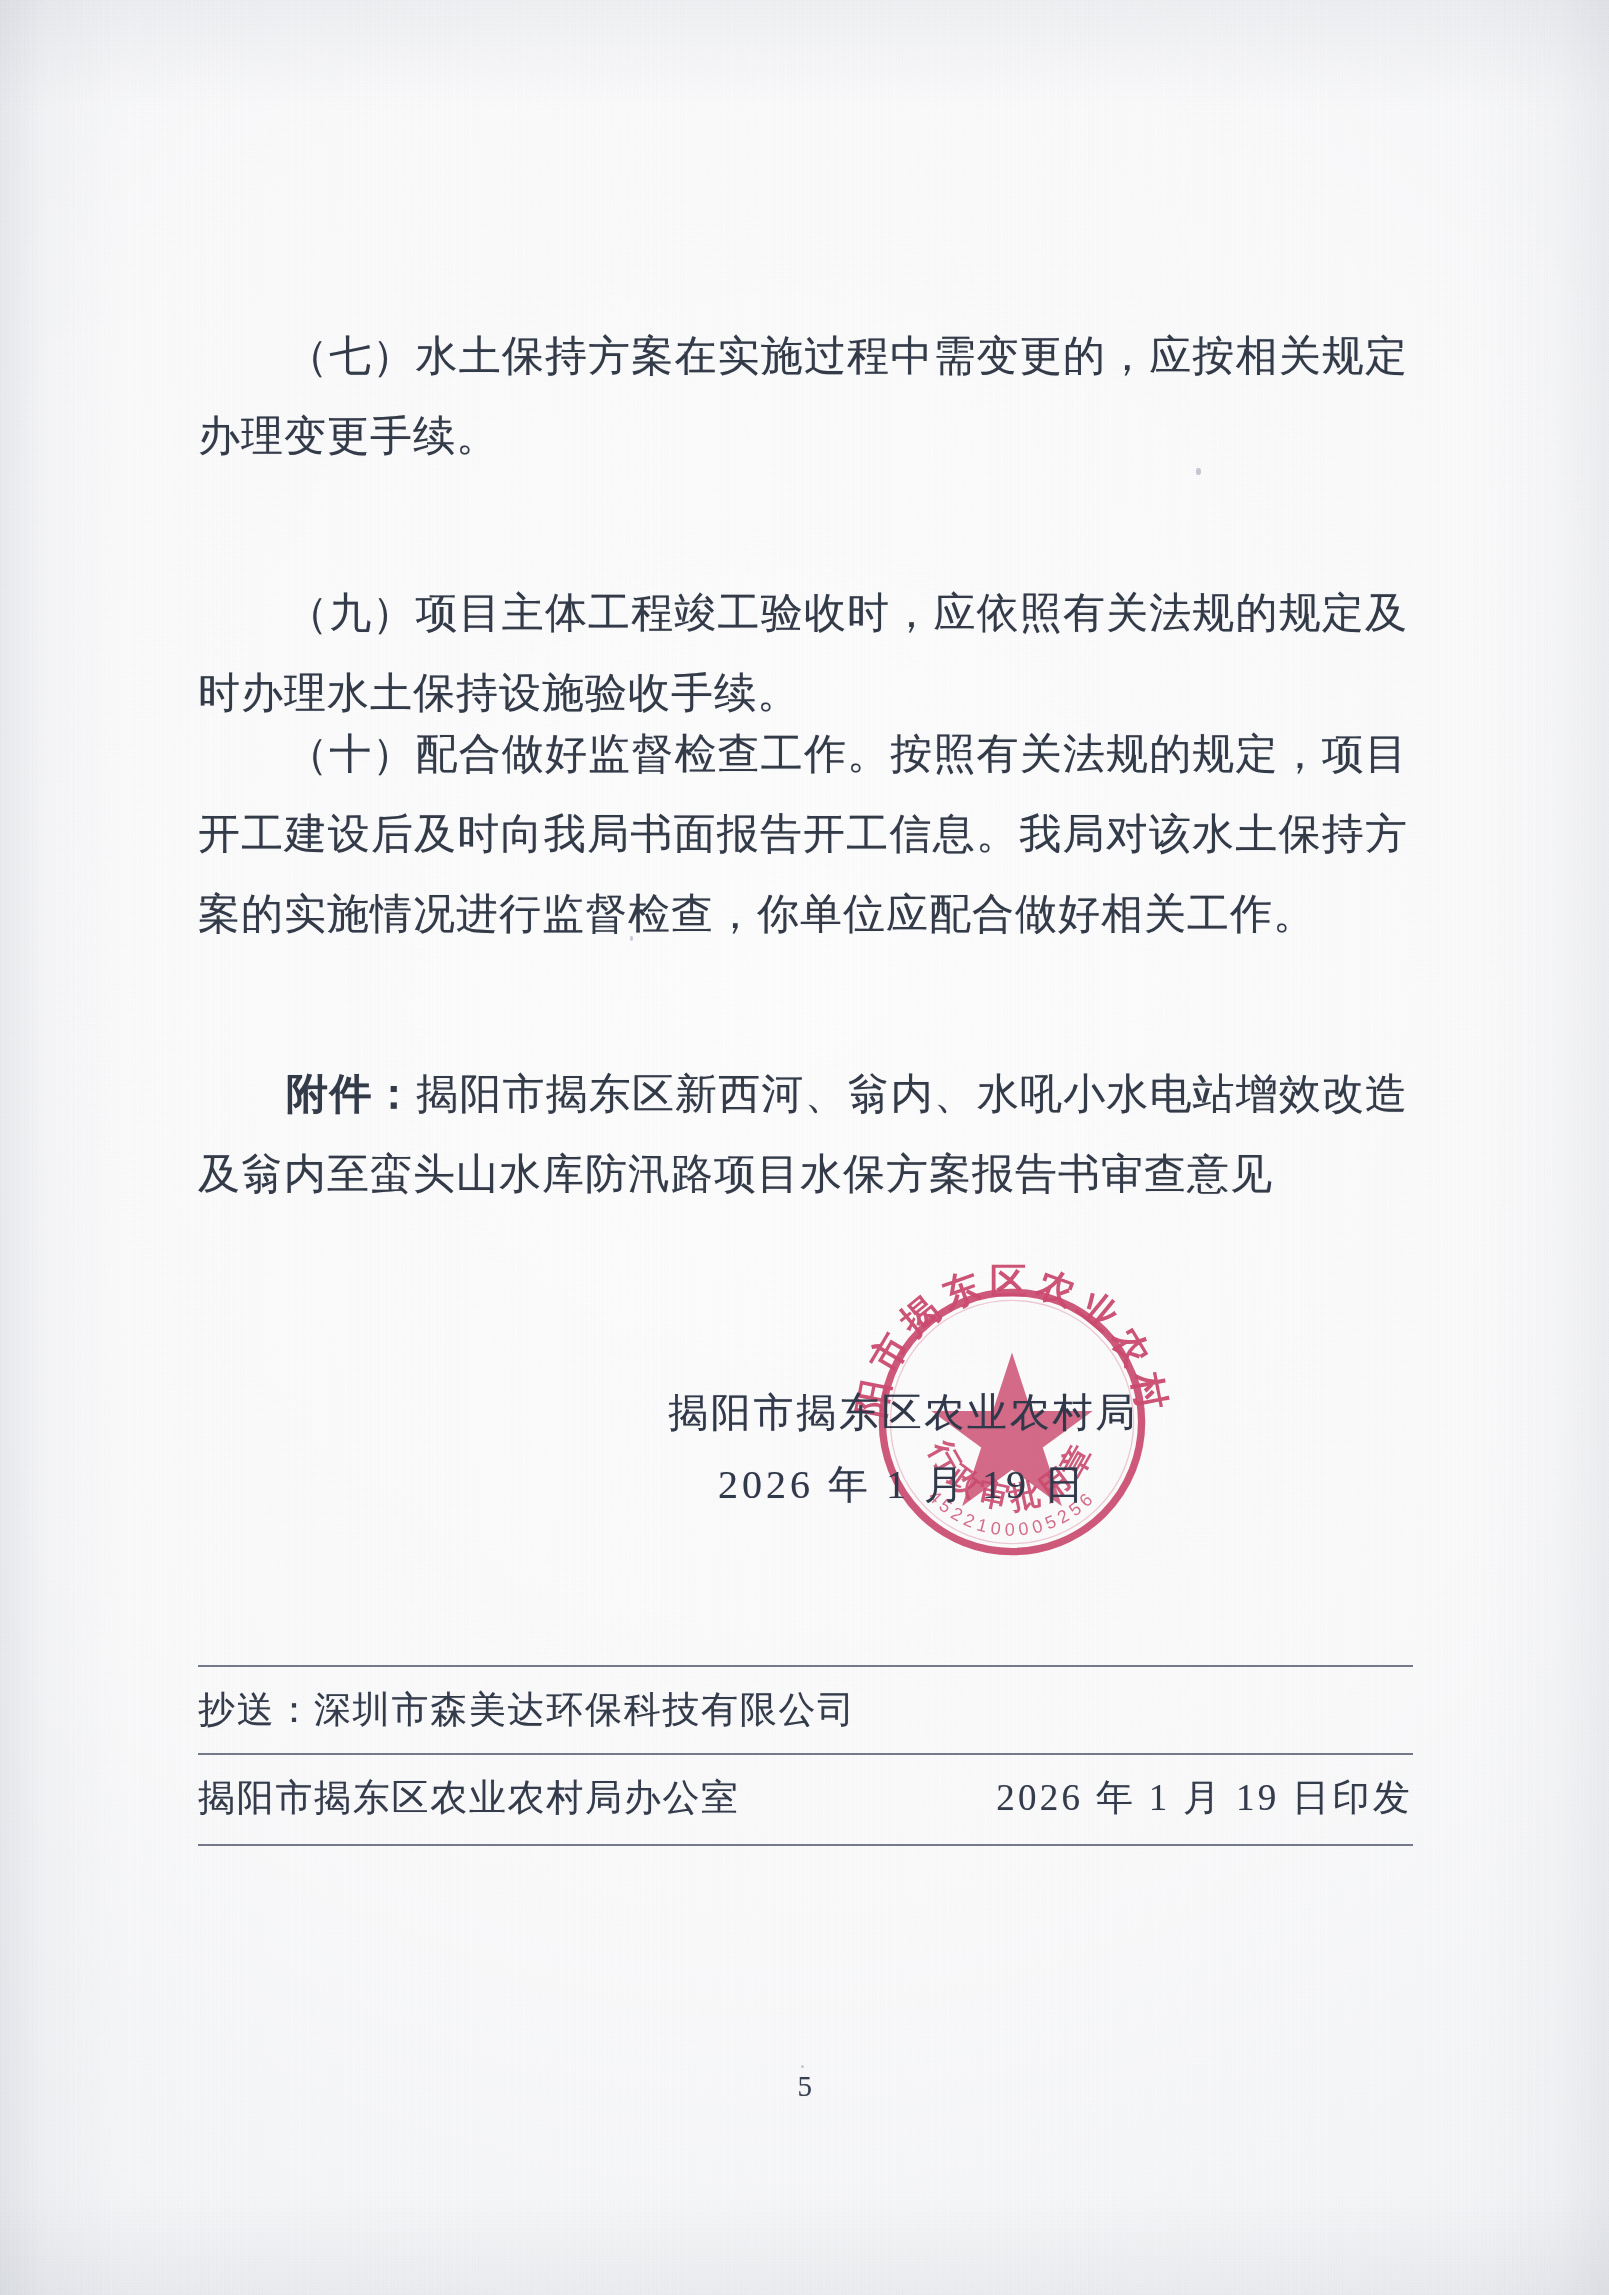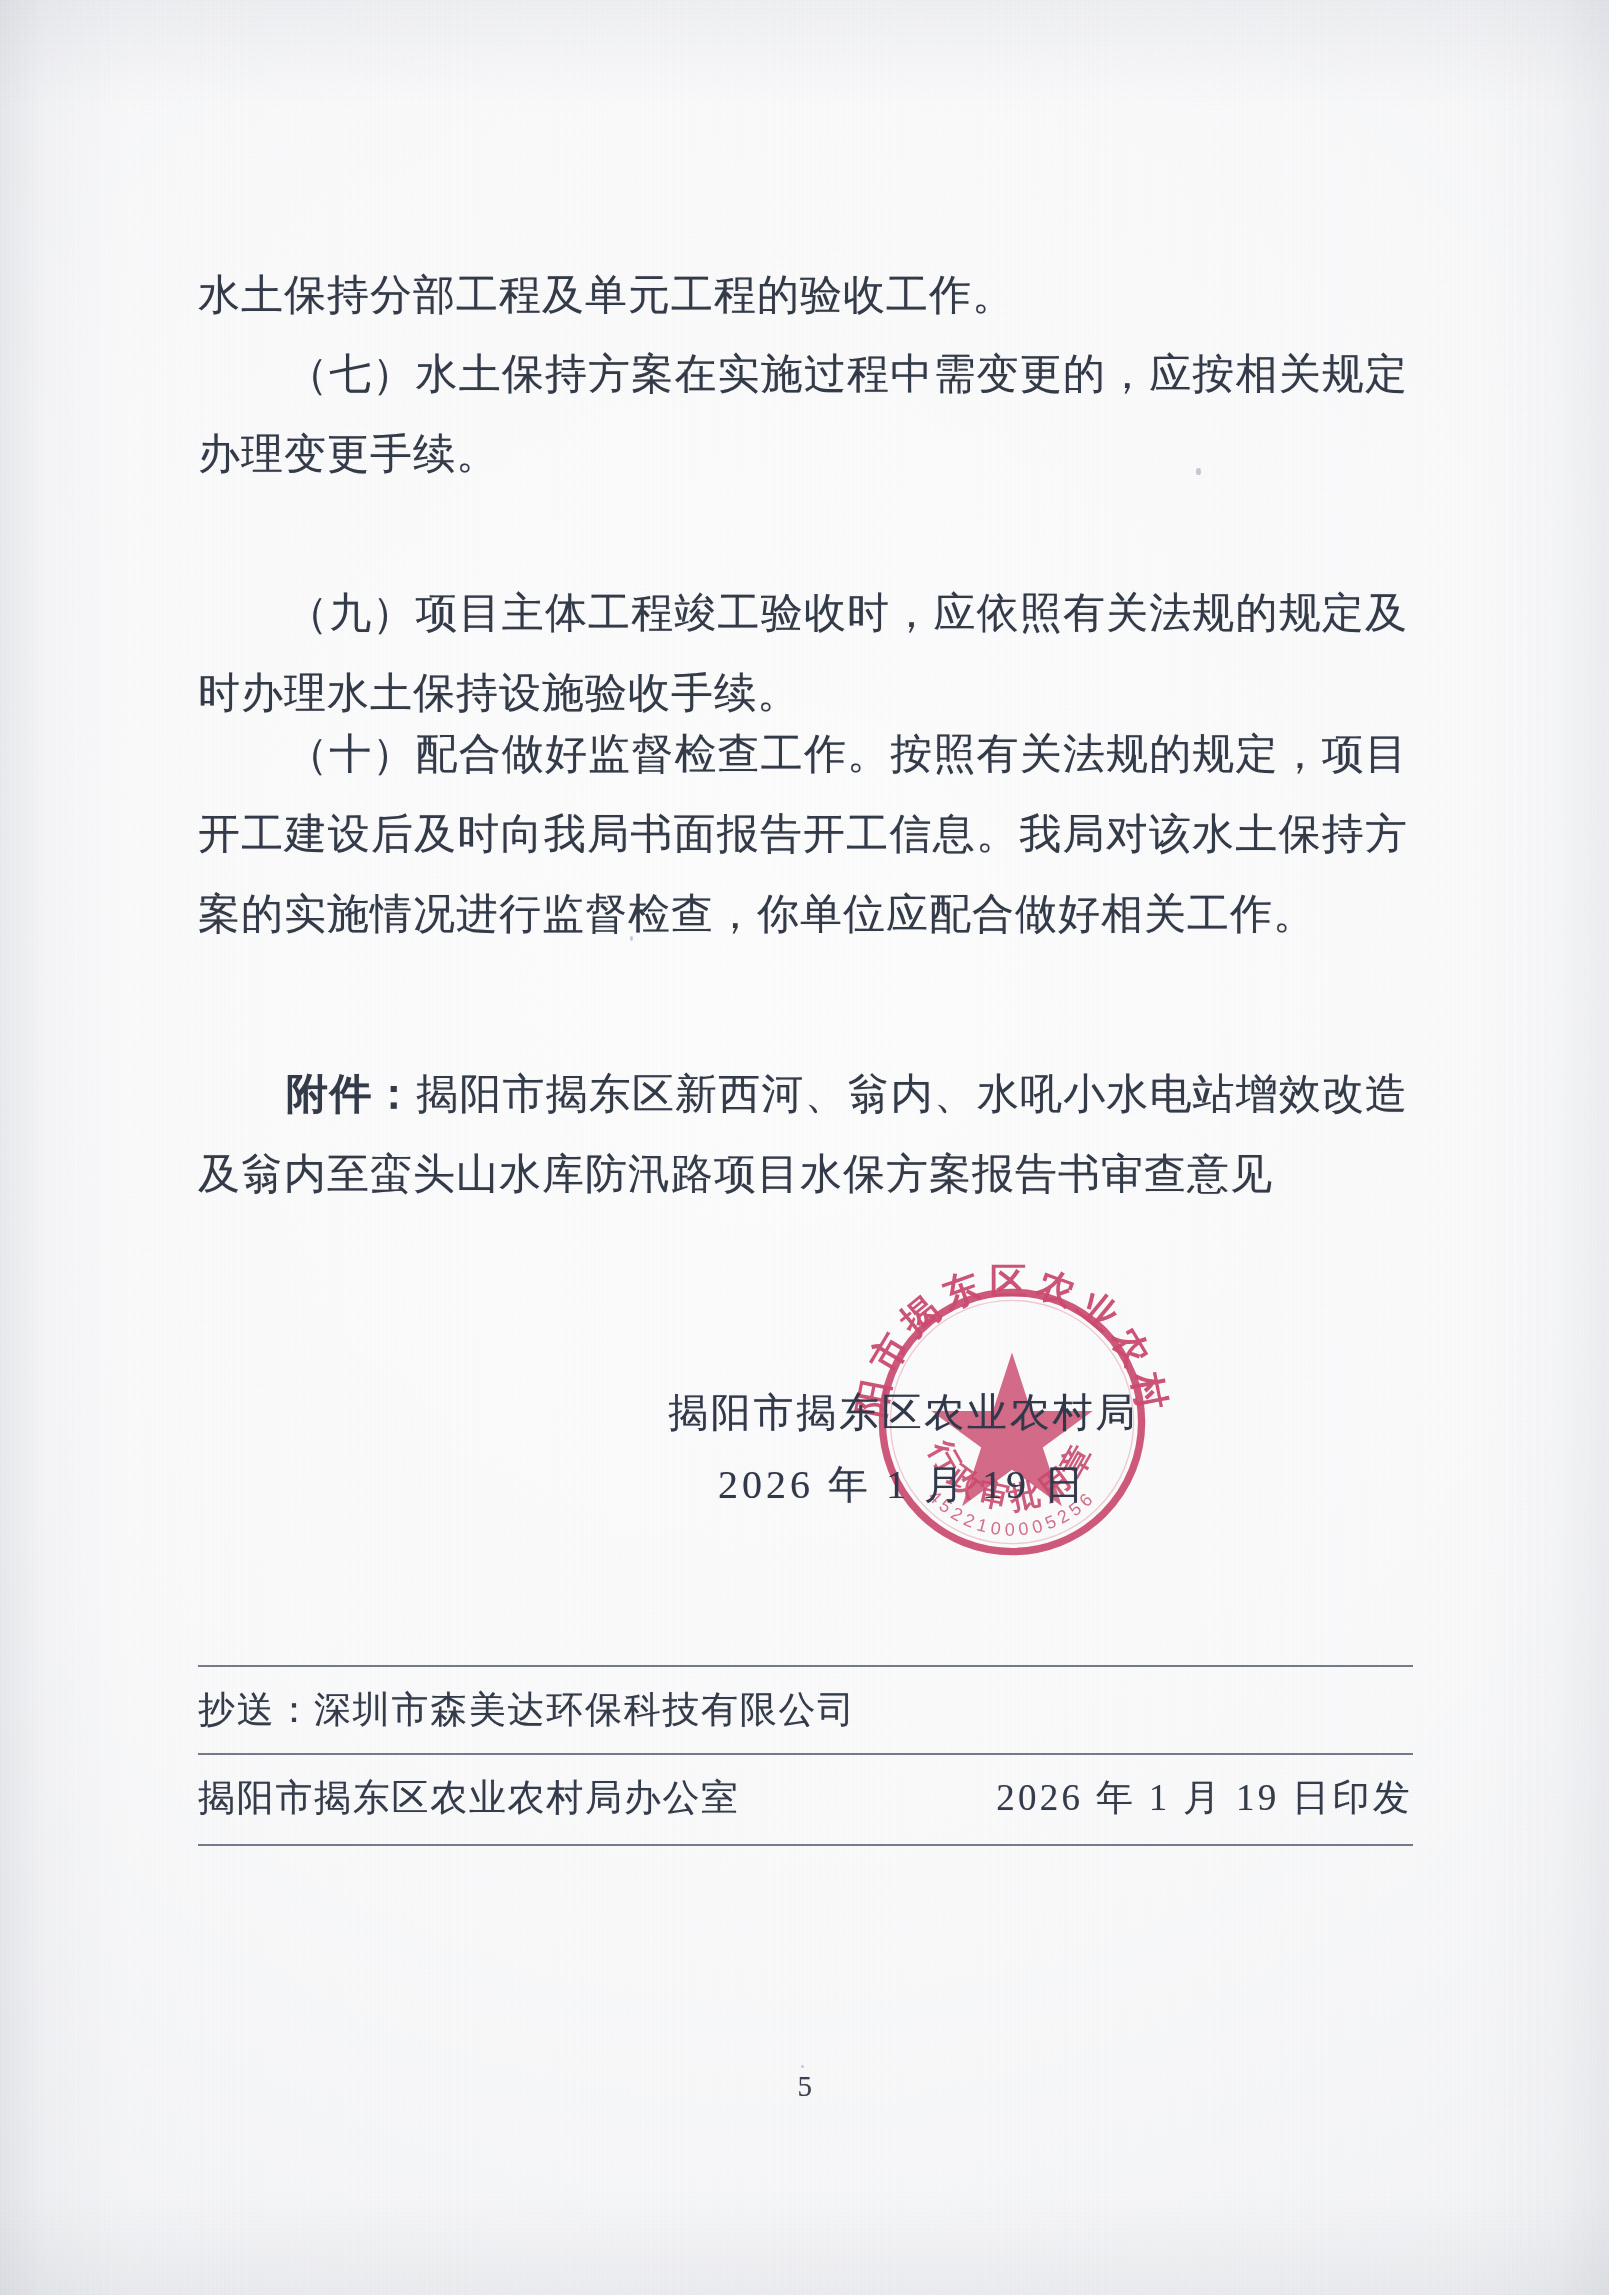--- a/index.html
+++ b/index.html
@@ -63,21 +63,21 @@
     text-align: justify;
     text-justify: inter-character;
     margin: 0;
     color: #333a48;
     text-shadow: 0 0 0.8px rgba(70,78,96,.40);
   }
   .p.indent { text-indent: 88px; }
   .p.last-line-left { text-align-last: left; }
 
   .para-cont  { position: absolute; top: 255px;  width: 100%; }
-  .para-7     { position: absolute; top: 334px;  width: 100%; }
+  .para-7     { position: absolute; top: 316px;  width: 100%; }
   .para-8     { position: absolute; top: 494px;  width: 100%; }
   .para-9     { position: absolute; top: 573px;  width: 100%; }
   .para-10    { position: absolute; top: 714px; width: 100%; }
 
   
   .attachment {
     position: absolute;
     top: 1054px;
     width: 100%;
   }
@@ -170,23 +170,20 @@
 </style>
 </head>
 <body>
 
 <div class="page">
 
   <div class="shade"></div>
 
   <div class="body-area">
 
-    <div class="para-cont">
-      <p class="p last-line-left">水土保持分部工程及单元工程的验收工作。</p>
-    </div>
 
     <div class="para-7">
       <p class="p indent last-line-left">（七）水土保持方案在实施过程中需变更的，应按相关规定办理变更手续。</p>
     </div>
 
 
     <div class="para-9">
       <p class="p indent last-line-left">（九）项目主体工程竣工验收时，应依照有关法规的规定及时办理水土保持设施验收手续。</p>
     </div>
 

